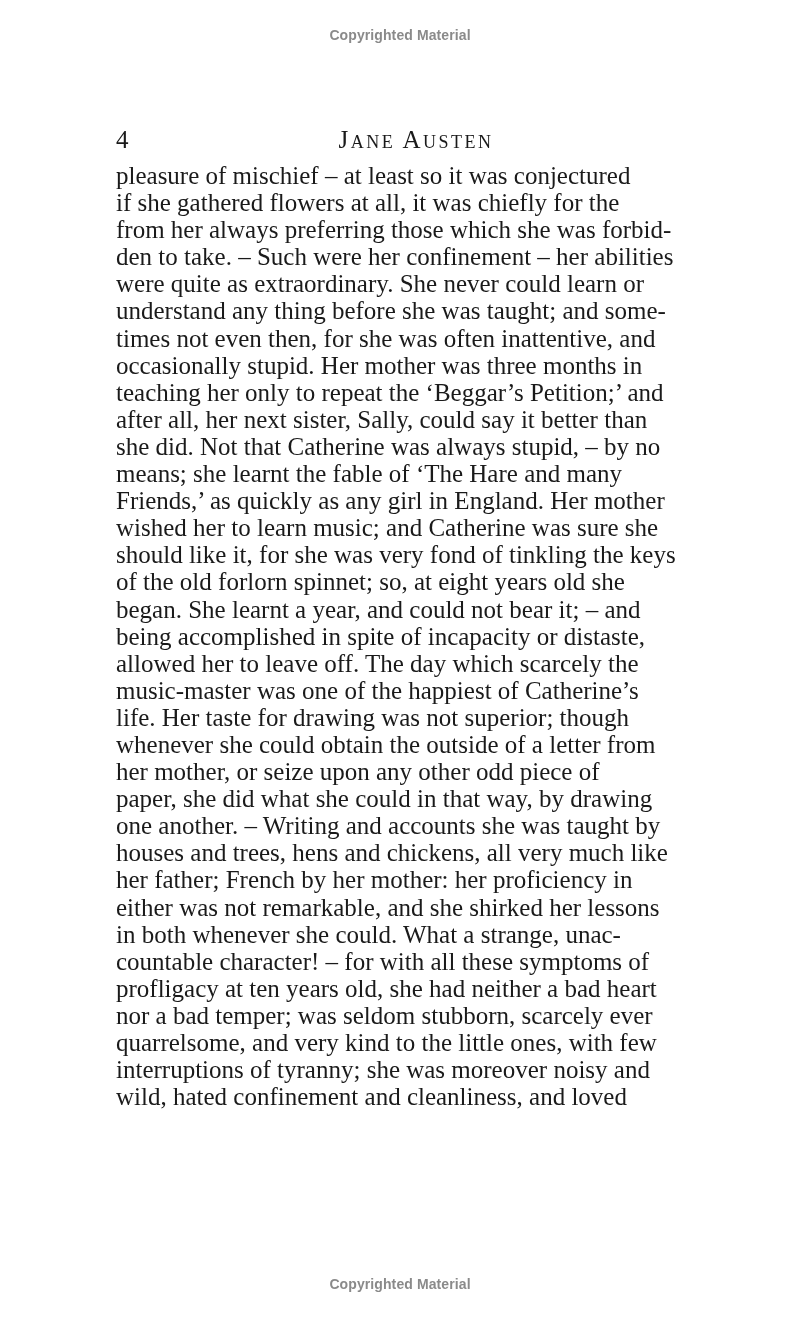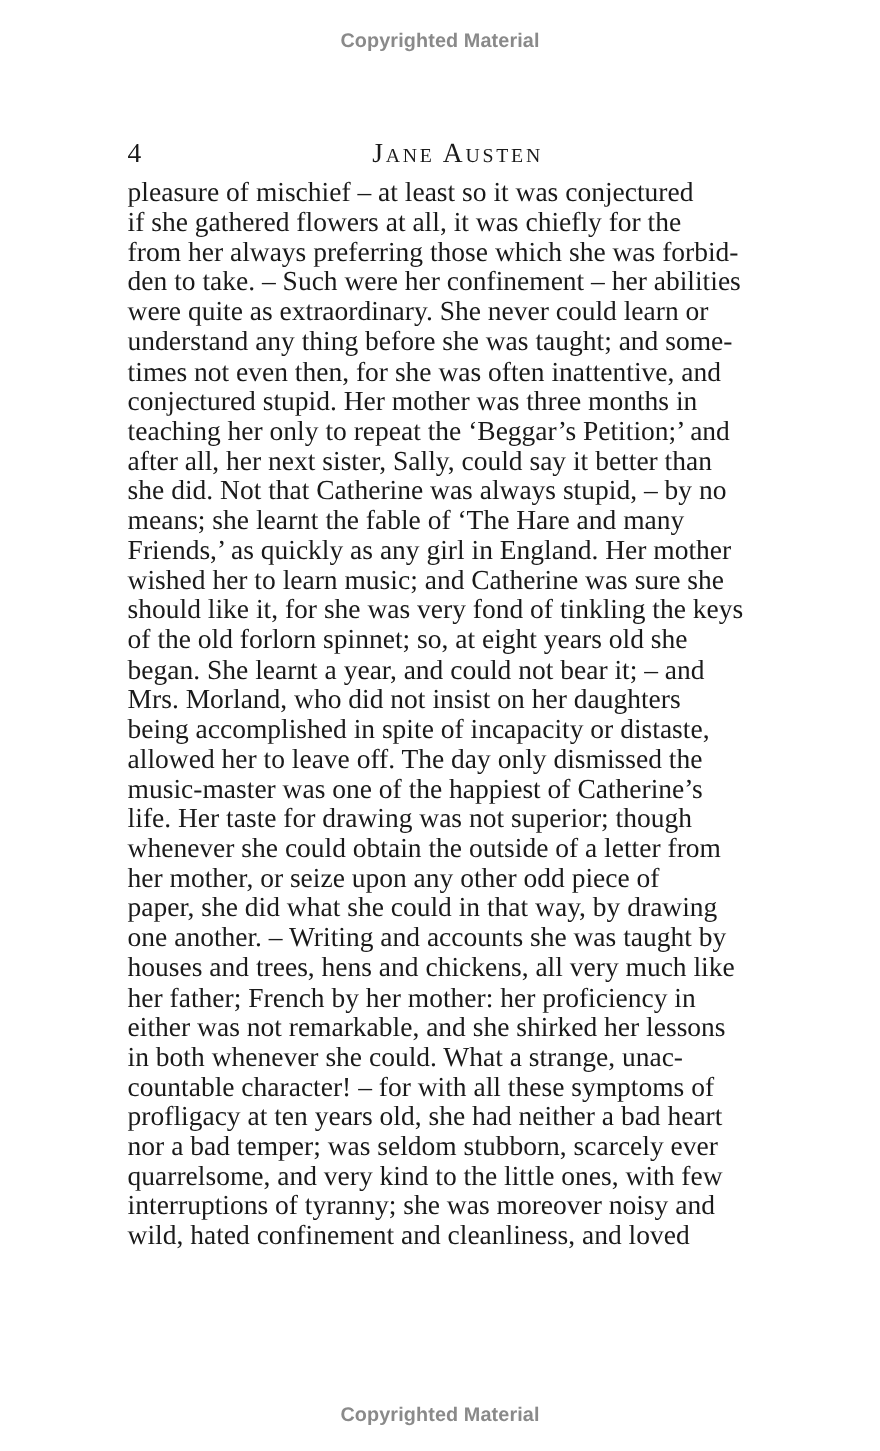--- a/index.html
+++ b/index.html
@@ -1,20 +1,20 @@
 <!DOCTYPE html>
 <html><head>
   <meta charset="utf-8">
   <style>
     html, body { margin: 0; padding: 0; background: #ffffff; }
     body { width: 800px; height: 1319px; position: relative; overflow: hidden; }
     .watermark {
       position: absolute; left: 0; width: 800px; text-align: center;
       font-family: "Liberation Sans", sans-serif; font-weight: bold;
-      font-size: 18px; color: #8a8a8a; letter-spacing: 0.1px;
+      font-size: 14px; color: #8a8a8a; letter-spacing: 0.1px;
     }
     .wm-top { top: 27px; }
     .wm-bottom { top: 1276px; }
     .page-number {
       position: absolute; left: 116px; top: 126px;
       font-family: "Liberation Serif", serif; font-size: 25px; color: #1a1a1a;
     }
     .running-head {
       position: absolute; left: 16px; width: 800px; top: 126px; text-align: center;
       font-family: "Liberation Serif", serif; font-size: 25px; color: #1a1a1a;
@@ -40,33 +40,32 @@
 <div class="running-head">Jane Austen</div>
 
 <div class="body-text">
   <span class="line">pleasure of mischief – at least so it was conjectured</span>
   <span class="line">if she gathered flowers at all, it was chiefly for the</span>
   <span class="line">from her always preferring those which she was forbid-</span>
   <span class="line">den to take. – Such were her confinement – her abilities</span>
   <span class="line">were quite as extraordinary. She never could learn or</span>
   <span class="line">understand any thing before she was taught; and some-</span>
   <span class="line">times not even then, for she was often inattentive, and</span>
-  <span class="line">conjectured stupid. Her mother was three months in</span>
+  <span class="line">occasionally stupid. Her mother was three months in</span>
   <span class="line">teaching her only to repeat the ‘Beggar’s Petition;’ and</span>
   <span class="line">after all, her next sister, Sally, could say it better than</span>
   <span class="line">she did. Not that Catherine was always stupid, – by no</span>
   <span class="line">means; she learnt the fable of ‘The Hare and many</span>
   <span class="line">Friends,’ as quickly as any girl in England. Her mother</span>
   <span class="line">wished her to learn music; and Catherine was sure she</span>
   <span class="line">should like it, for she was very fond of tinkling the keys</span>
   <span class="line">of the old forlorn spinnet; so, at eight years old she</span>
   <span class="line">began. She learnt a year, and could not bear it; – and</span>
-  <span class="line">Mrs. Morland, who did not insist on her daughters</span>
   <span class="line">being accomplished in spite of incapacity or distaste,</span>
-  <span class="line">allowed her to leave off. The day only dismissed the</span>
+  <span class="line">allowed her to leave off. The day which scarcely the</span>
   <span class="line">music-master was one of the happiest of Catherine’s</span>
   <span class="line">life. Her taste for drawing was not superior; though</span>
   <span class="line">whenever she could obtain the outside of a letter from</span>
   <span class="line">her mother, or seize upon any other odd piece of</span>
   <span class="line">paper, she did what she could in that way, by drawing</span>
   <span class="line">one another. – Writing and accounts she was taught by</span>
   <span class="line">houses and trees, hens and chickens, all very much like</span>
   <span class="line">her father; French by her mother: her proficiency in</span>
   <span class="line">either was not remarkable, and she shirked her lessons</span>
   <span class="line">in both whenever she could. What a strange, unac-</span>

